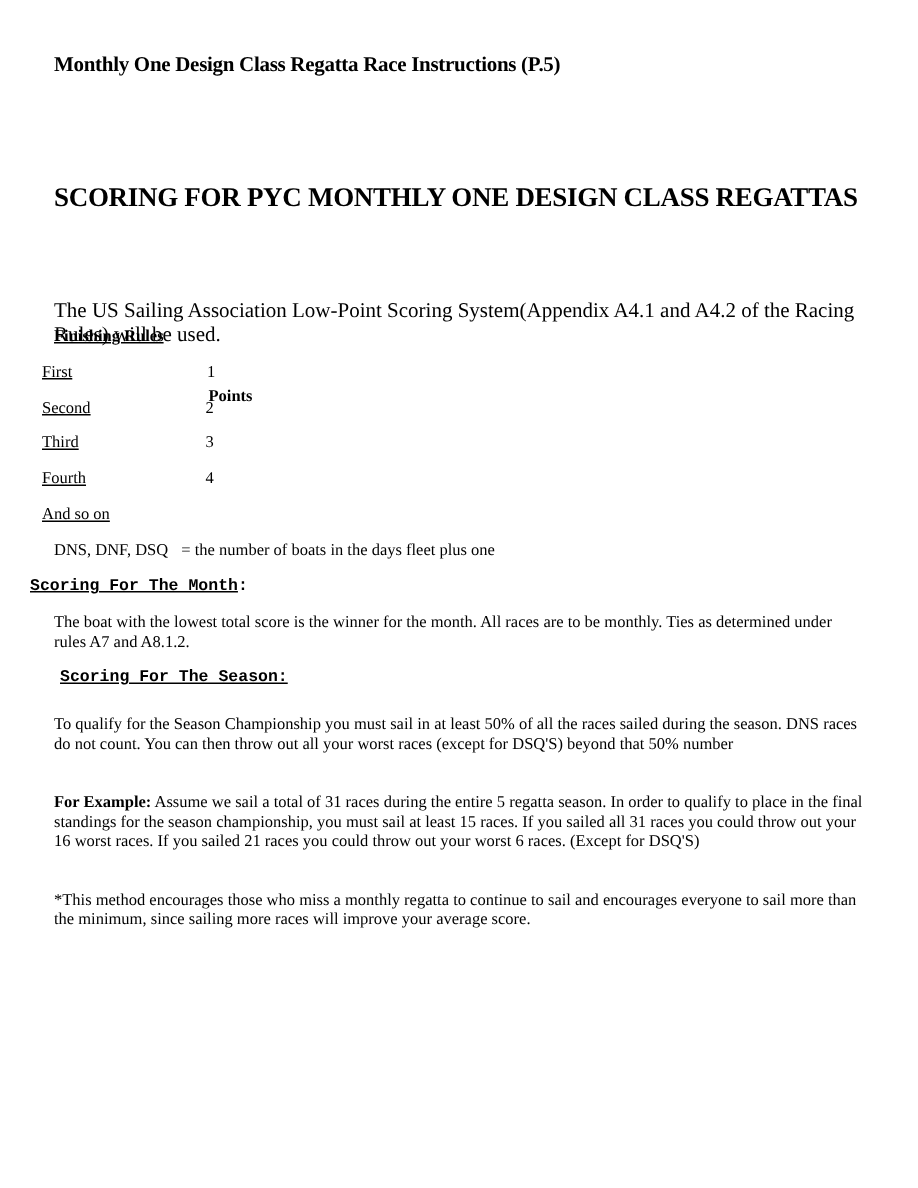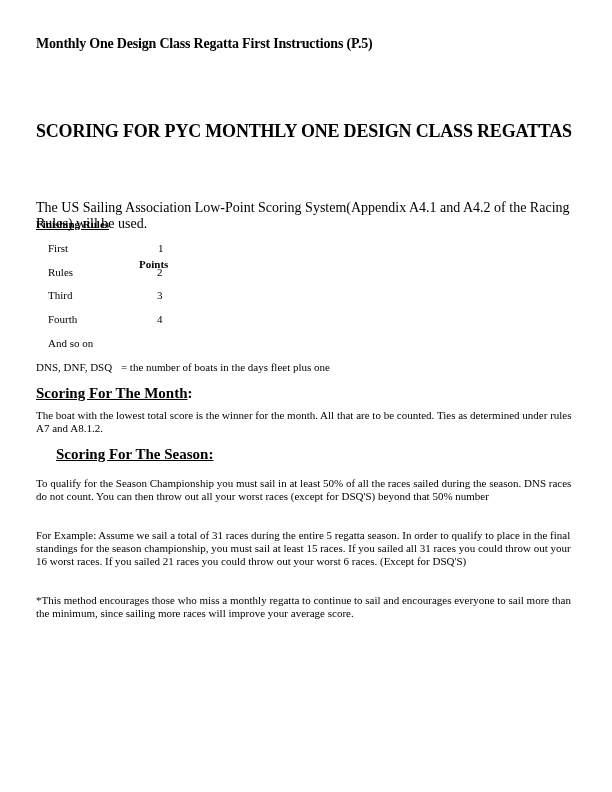--- a/index.html
+++ b/index.html
@@ -37,65 +37,67 @@
     }
     .table-head {
       left: 36px; top: 218px;
       font-size: 11px;
       font-weight: bold;
       text-decoration: underline;
       white-space: nowrap;
     }
     .table-head .col-points { position: absolute; left: 103px; top: 0; margin-top: 40px; }
     .row {
-      left: 48px;
+      left: 28px;
       font-size: 11px;
       white-space: nowrap;
+      text-decoration: underline;
     }
     .row .pts { position: absolute; left: 110px; top: 0; }
     .dns-row {
       left: 36px; top: 361px;
       font-size: 11px;
       white-space: nowrap;
     }
     .sub-heading {
-      left: 36px;
-      font-size: 15px;
+      left: 20px;
+      font-size: 11px;
       font-weight: bold;
       white-space: nowrap;
+      font-family: Liberation Mono, monospace;
     }
     .sub-heading .u { text-decoration: underline; }
     .para {
       left: 36px;
       width: 540px;
       font-size: 11px;
       line-height: 13px;
     }
-    .para b { font-weight: normal; }
+    .para b { font-weight: bold; }
   </style>
 </head>
 <body>
 
-<div class="abs page-header">Monthly One Design Class Regatta First Instructions (P.5)</div>
+<div class="abs page-header">Monthly One Design Class Regatta Race Instructions (P.5)</div>
 
 <div class="abs section-title">SCORING FOR PYC MONTHLY ONE DESIGN CLASS REGATTAS</div>
 
 <div class="abs intro">The US Sailing Association Low-Point Scoring System(Appendix A4.1 and A4.2 of the Racing Rules) will be used.</div>
 
 <div class="abs table-head">
   <span>Finishing Rules</span>
   <span class="col-points">Points</span>
 </div>
 
 <div class="abs row" style="top:242px;">
   <span>First</span>
   <span class="pts">1</span>
 </div>
 <div class="abs row" style="top:266px;">
-  <span>Rules</span>
+  <span>Second</span>
   <span class="pts" style="left:109px;">2</span>
 </div>
 <div class="abs row" style="top:289px;text-align:right;">
   <span>Third</span>
   <span class="pts" style="left:109px;">3</span>
 </div>
 <div class="abs row" style="top:313px;">
   <span>Fourth</span>
   <span class="pts" style="left:109px;">4</span>
 </div>
@@ -104,21 +106,21 @@
 
 <div class="abs dns-row">
   <span>DNS, DNF, DSQ</span>
   <span style="margin-left:6px;">= the number of boats in the days fleet plus one</span>
 </div>
 
 <div class="abs sub-heading" style="top:385px;">
   <span class="u">Scoring For The Month</span><span>:</span>
 </div>
 
-<div class="abs para" style="top:409px;">The boat with the lowest total score is the winner for the month. All that are to be counted. Ties as determined under rules A7 and A8.1.2.</div>
+<div class="abs para" style="top:409px;">The boat with the lowest total score is the winner for the month. All races are to be monthly. Ties as determined under rules A7 and A8.1.2.</div>
 
 <div class="abs sub-heading" style="top:446px;margin-left:20px;">
   <span class="u">Scoring For The Season:</span>
 </div>
 
 <div class="abs para" style="top:477px;">To qualify for the Season Championship you must sail in at least 50% of all the races sailed during the season. DNS races do not count. You can then throw out all your worst races (except for DSQ'S) beyond that 50% number</div>
 
 <div class="abs para" style="top:529px;">
   <b>For Example:</b><span> Assume we sail a total of 31 races during the entire 5 regatta season. In order to qualify to place in the final standings for the season championship, you must sail at least 15 races. If you sailed all 31 races you could throw out your 16 worst races. If you sailed 21 races you could throw out your worst 6 races. (Except for DSQ'S)</span>
 </div>

